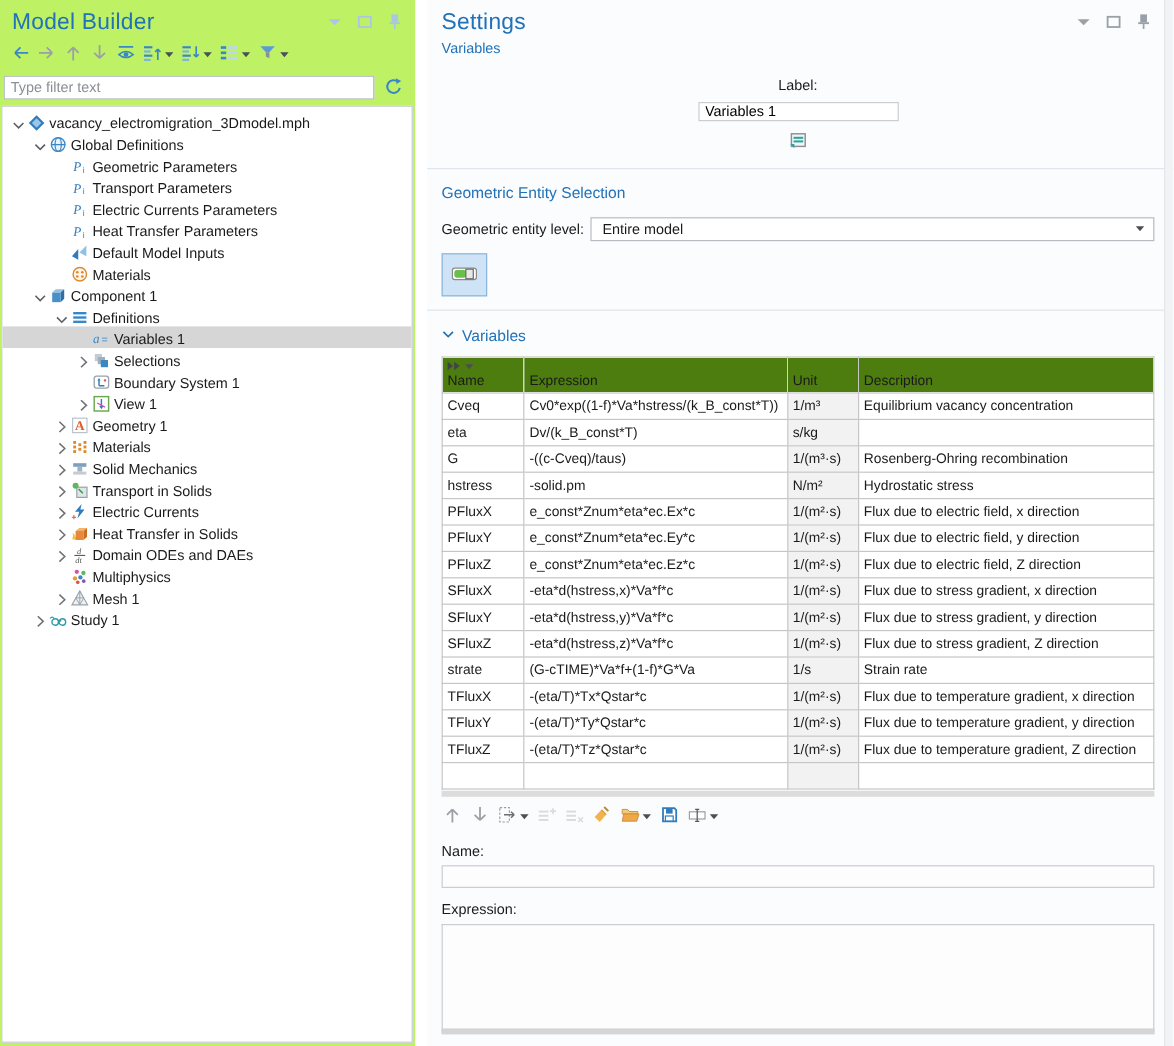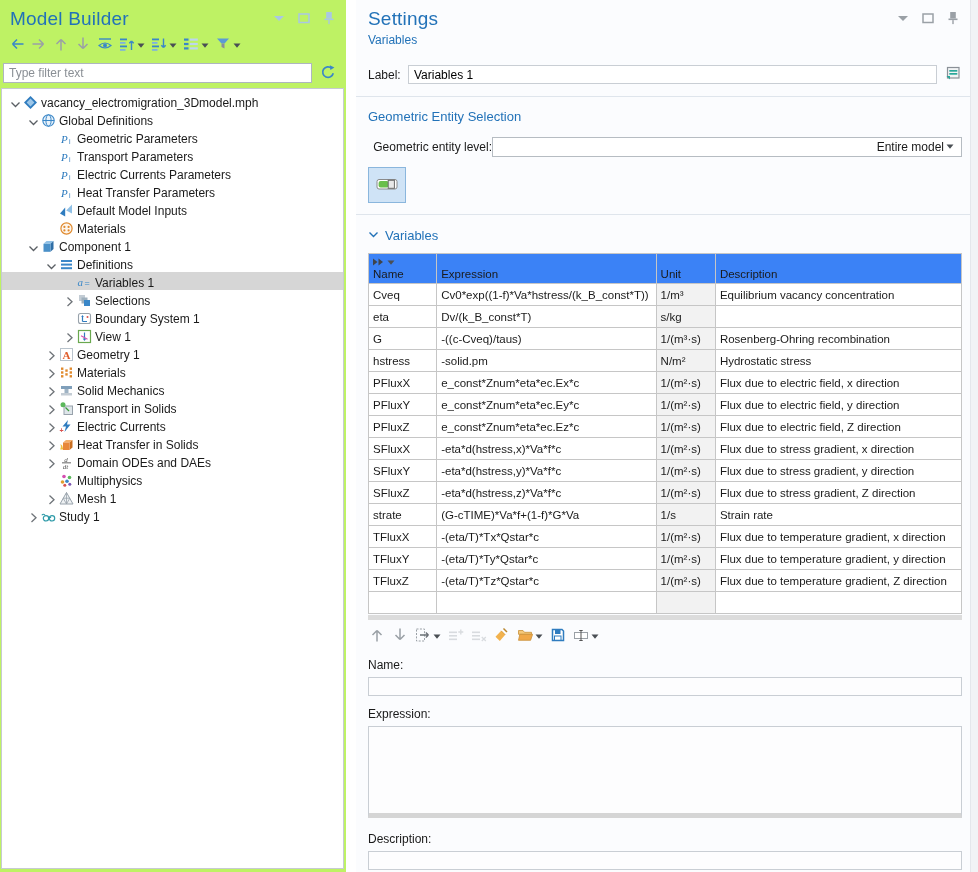--- a/index.html
+++ b/index.html
@@ -25,37 +25,37 @@
   .chev{width:15px;flex:none;display:inline-flex;justify-content:center;align-items:center;}
   .ticon{width:17px;flex:none;display:inline-flex;align-items:center;}
   .tlabel{padding-left:1px;}
   
   .splitter{width:10px;flex:none;background:#fff;}
   
   .settings-panel{flex:1;background:#fbfcfe;position:relative;box-sizing:border-box;
         padding:6px 16px 0 12px;}
   .sub-link{color:#2272b8;display:block;margin-top:3px;width:max-content;}
   .sec-title{font-size:13px;color:#2272b8;font-weight:normal;margin:0;}
-  .label-row{display:flex;align-items:center;gap:7px;margin-top:17px;}
+  .label-row{display:flex;align-items:center;gap:7px;margin-top:17px;flex-direction:column;}
   .label-row label{width:33px;flex:none;}
   .label-row input{flex:1;height:19px;border:1px solid #c9ced4;background:#fff;padding:0 5px;
         font:12px "Liberation Sans",sans-serif;box-sizing:border-box;}
   .divider{border:none;border-top:1px solid #dfe5ec;margin:11px -16px 0 -12px;}
-  .entity-row{display:flex;align-items:center;margin-top:13px;text-align:right;}
+  .entity-row{display:flex;align-items:center;margin-top:13px;}
   .entity-row label{width:124px;flex:none;}
   .select{flex:1;height:20px;border:1px solid #b6bcc2;background:#fff;display:flex;align-items:center;
         padding:0 7px 0 9px;box-sizing:border-box;}
   .select .sel-text{flex:1;}
   .toggle-btn{margin-top:10px;width:38px;height:36px;border:1px solid #8ab6dd;background:#cfe3f6;
         display:flex;align-items:center;justify-content:center;padding:0;}
   .sec-head{display:flex;align-items:center;gap:6px;margin-top:13px;}
   table{border-collapse:collapse;width:100%;margin-top:10px;background:#fff;table-layout:fixed;}
   th,td{border:1px solid #c6c6c6;font-weight:normal;text-align:left;font-size:11.5px;
         padding:0 4px;height:21px;overflow:hidden;white-space:nowrap;}
-  th{background:#3b82f6;height:26px;vertical-align:bottom;padding-bottom:3px;position:relative;}
+  th{background:#4d7c0f;height:26px;vertical-align:bottom;padding-bottom:3px;position:relative;}
   td.unit{background:#f2f2f2;}
   .sort{position:absolute;top:2px;left:3px;display:flex;align-items:center;gap:3px;}
   .hscroll{height:5px;background:#dcdcdc;margin-top:1px;}
   .tbl-toolbar{display:flex;align-items:center;gap:5px;margin-top:6px;}
   .field{margin-top:11px;}
   .field label{display:block;margin-bottom:5px;}
   .field input{width:100%;height:19px;border:1px solid #c9ced4;box-sizing:border-box;background:#fdfdfe;
         padding:0 4px;font:12px "Liberation Sans",sans-serif;}
   .field textarea{width:100%;height:92px;border:1px solid #c9ced4;border-bottom:5px solid #d5d5d5;
         box-sizing:border-box;background:#fdfdfe;resize:none;font:12px "Liberation Sans",sans-serif;}

